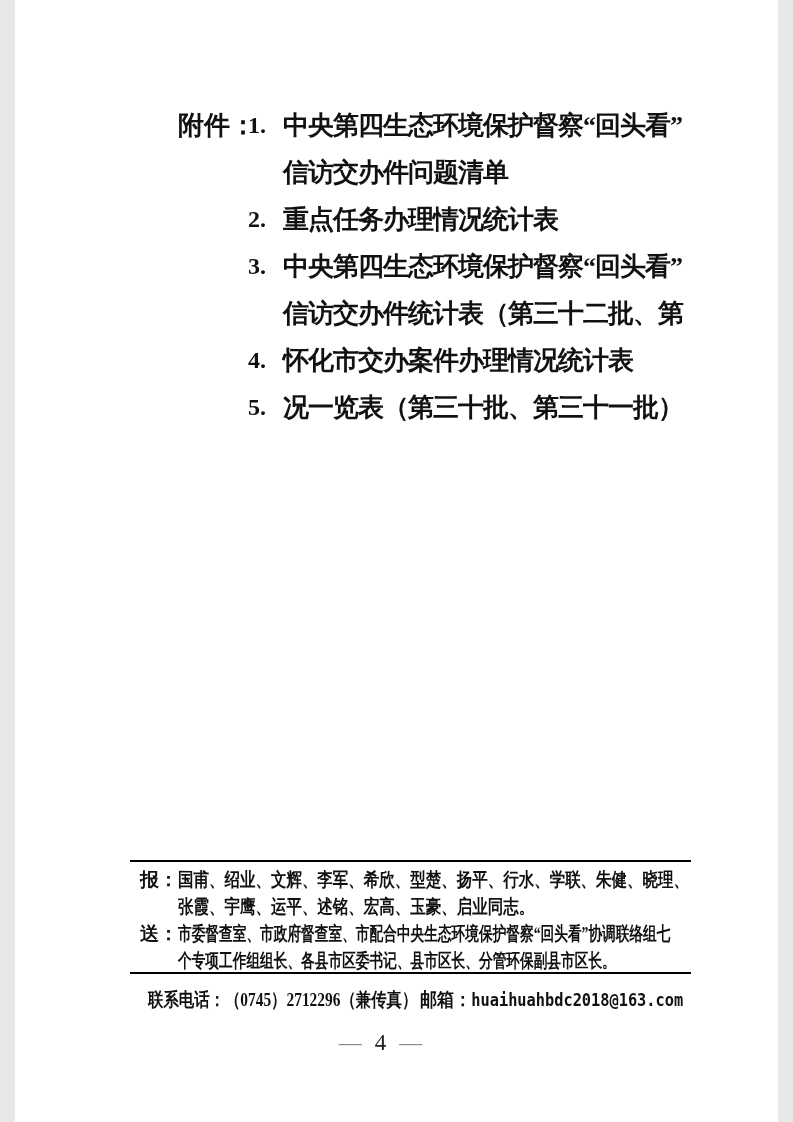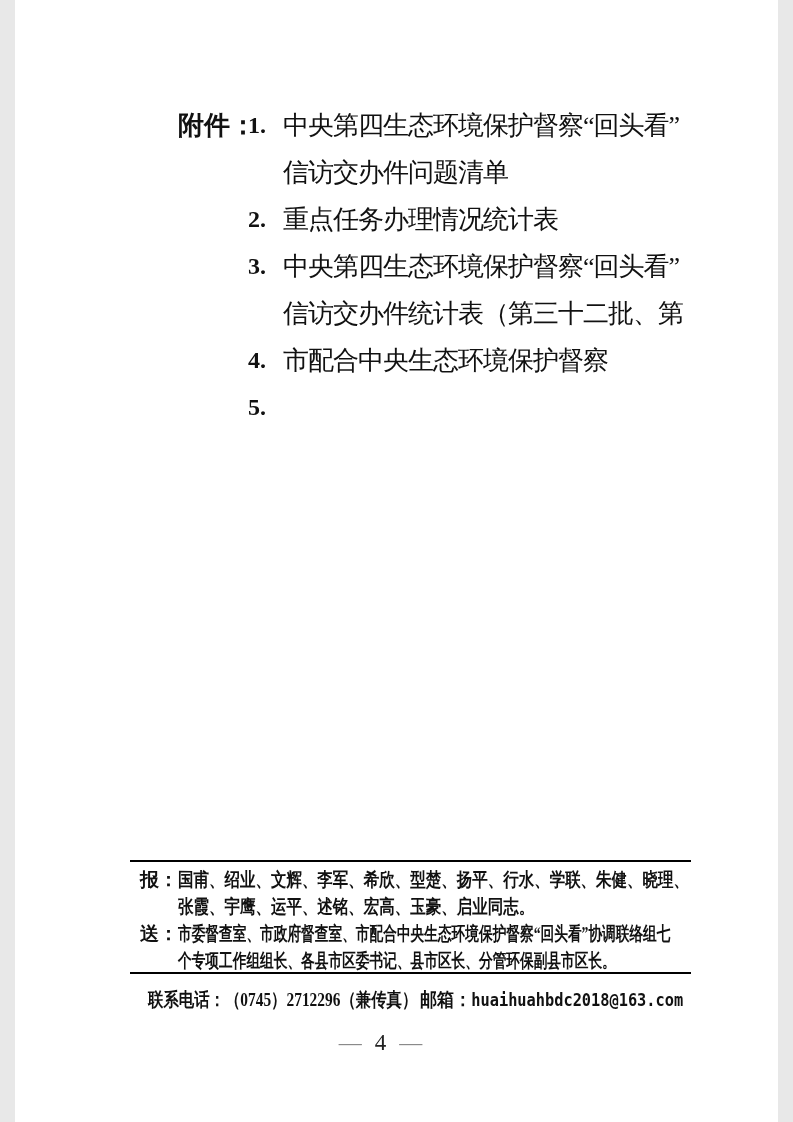--- a/index.html
+++ b/index.html
@@ -35,21 +35,21 @@
     flex: none;
     width: 35px;
     font-size: 24px;
     font-weight: bold;
     line-height: 47px;
   }
   .attach-lines { flex: 1; }
   .attach-line {
     display: block;
     font-size: 26px;
-    font-weight: normal;
+    font-weight: bold;
     line-height: 47px;
     letter-spacing: -1px;
     white-space: nowrap;
   }
 
   
   .dist-box {
     position: absolute;
     left: 115px;
     top: 860px;
@@ -149,27 +149,28 @@
       <span class="attach-num">3.</span>
       <span class="attach-lines">
         <span class="attach-line">中央第四生态环境保护督察“回头看”</span>
         <span class="attach-line">信访交办件统计表（第三十二批、第</span>
       </span>
     </div>
 
     <div class="attach-item">
       <span class="attach-num">4.</span>
       <span class="attach-lines">
-        <span class="attach-line">市配合中央生态环境保护督察</span>
+        <span class="attach-line">怀化市交办案件办理情况统计表</span>
       </span>
     </div>
 
     <div class="attach-item">
       <span class="attach-num">5.</span>
       <span class="attach-lines">
+        <span class="attach-line">况一览表（第三十批、第三十一批）</span>
       </span>
     </div>
 
   </div>
 
   <div class="dist-box">
     <div class="f-row">
       <span class="f-label">报：</span>
       <span class="f-lines">
         <span class="f-line cond-report">国甫、绍业、文辉、李军、希欣、型楚、扬平、行水、学联、朱健、晓理、</span>

